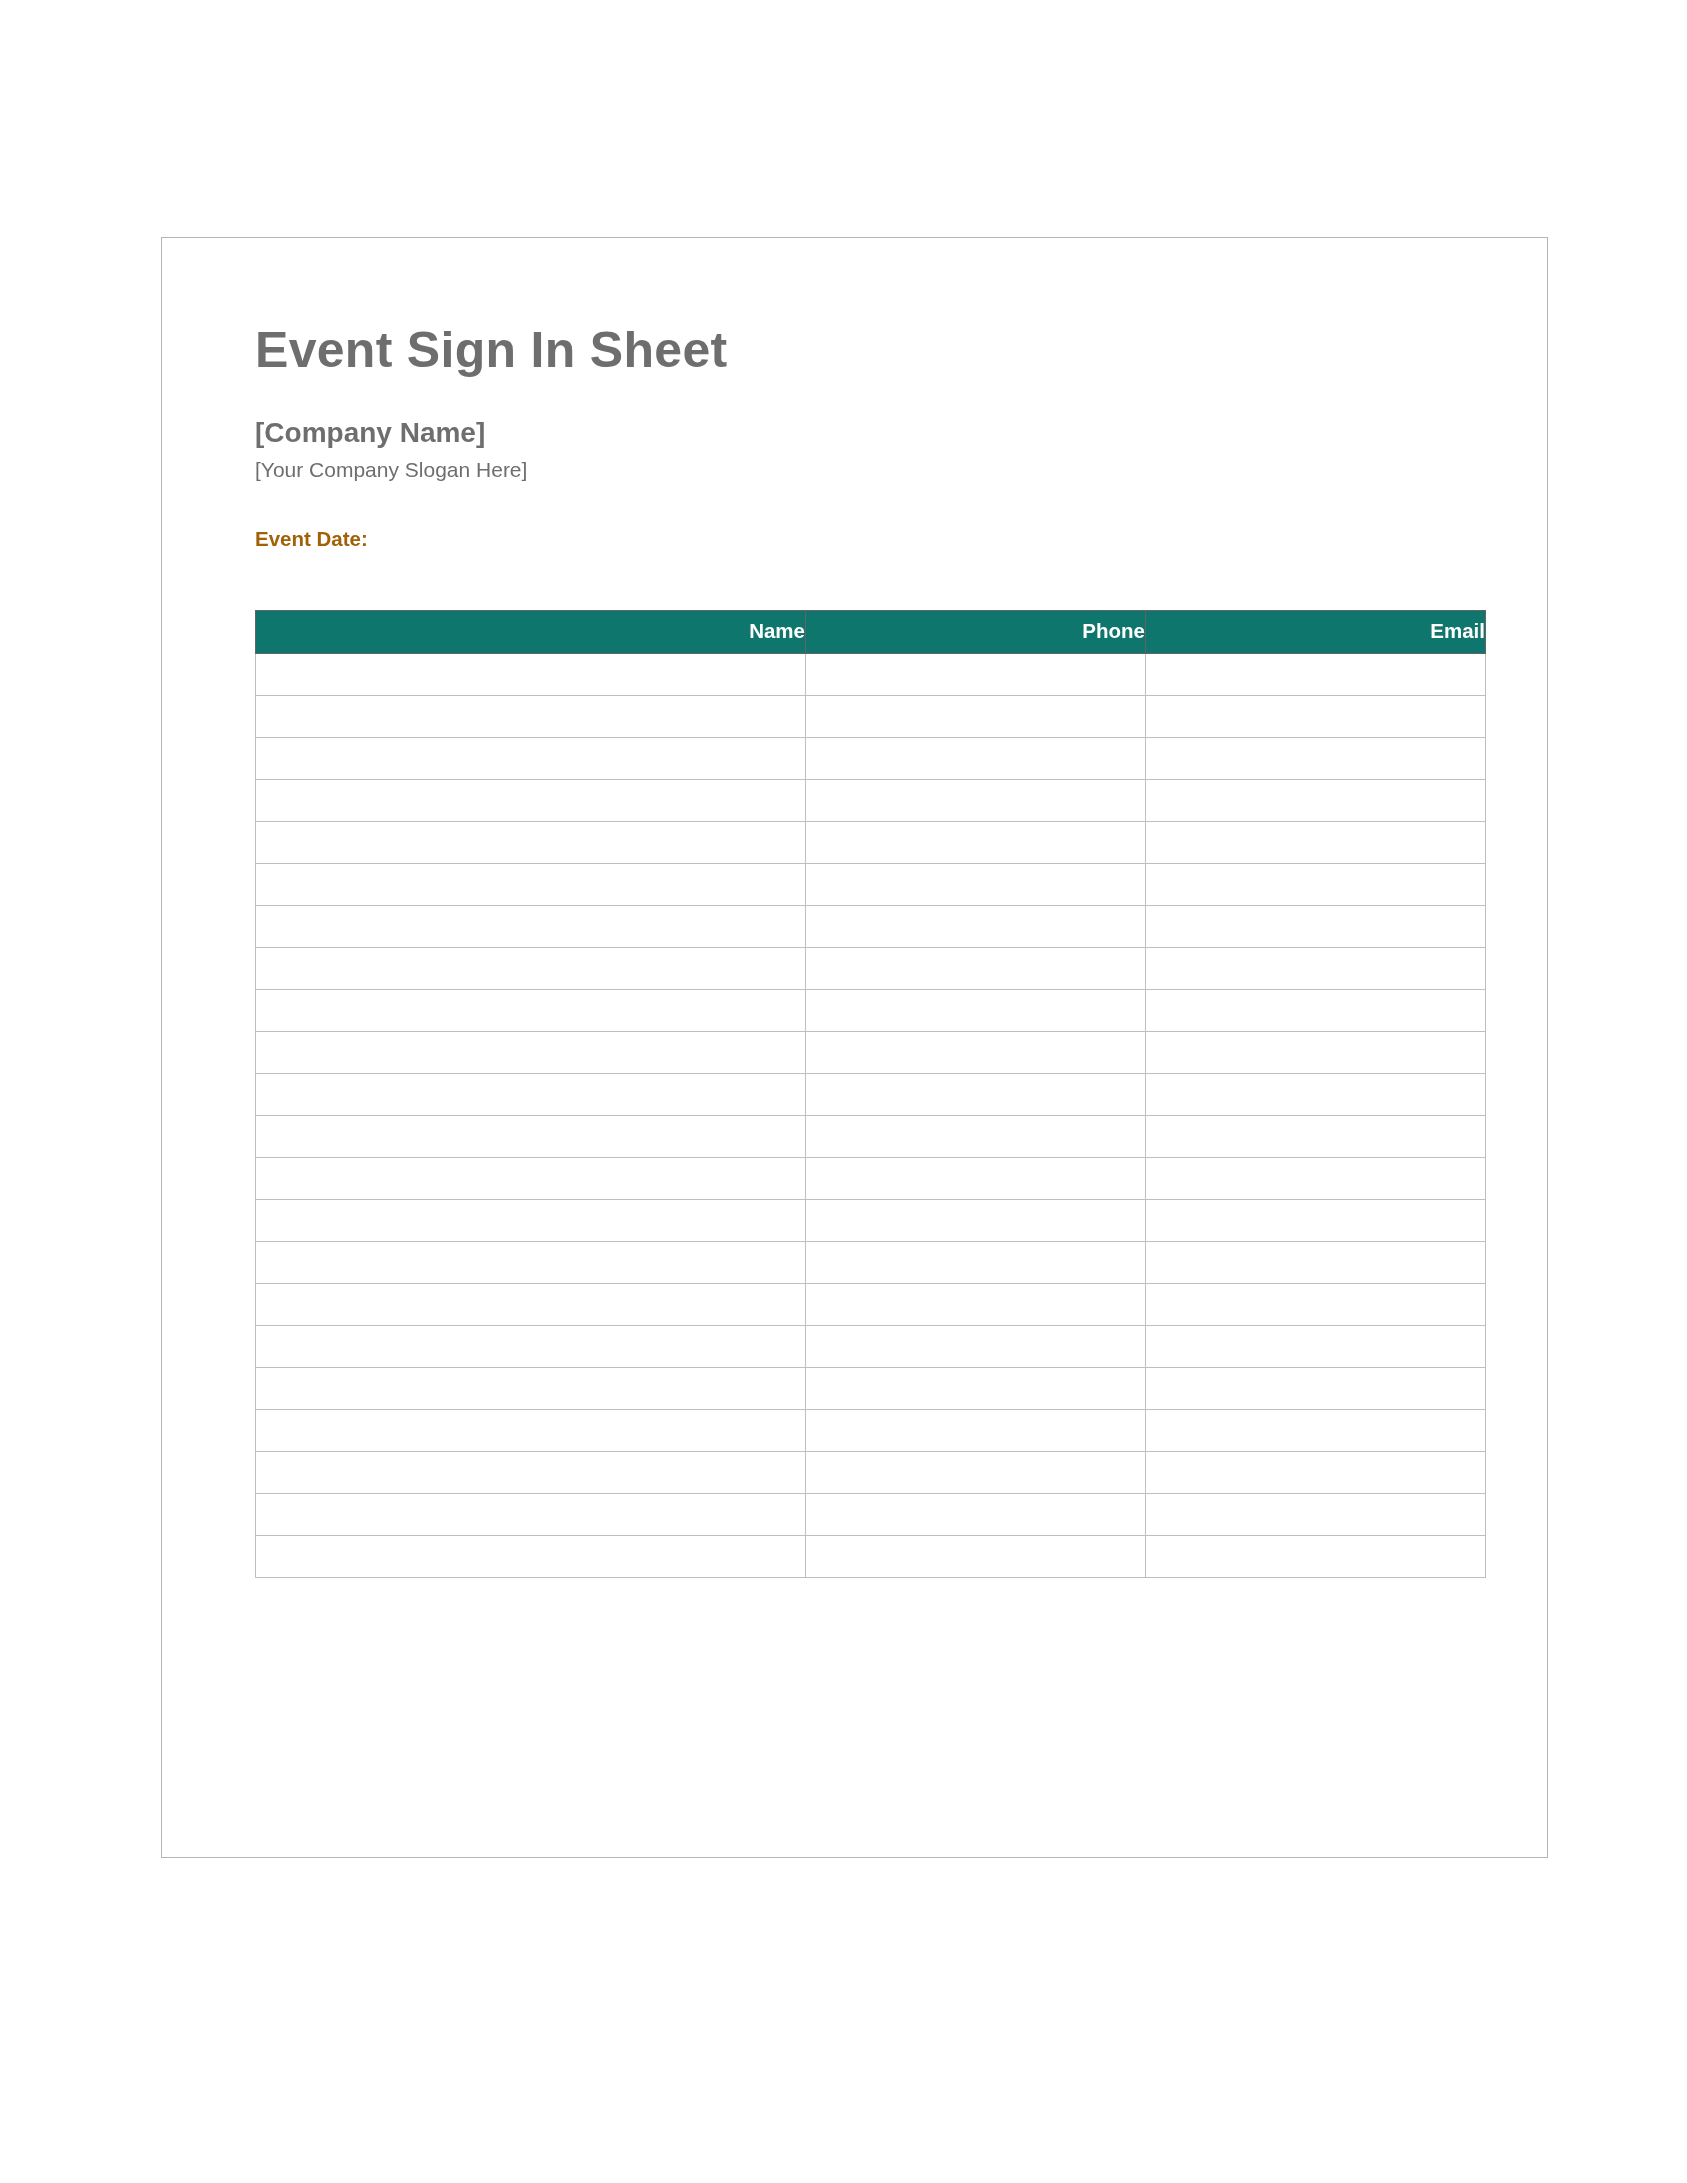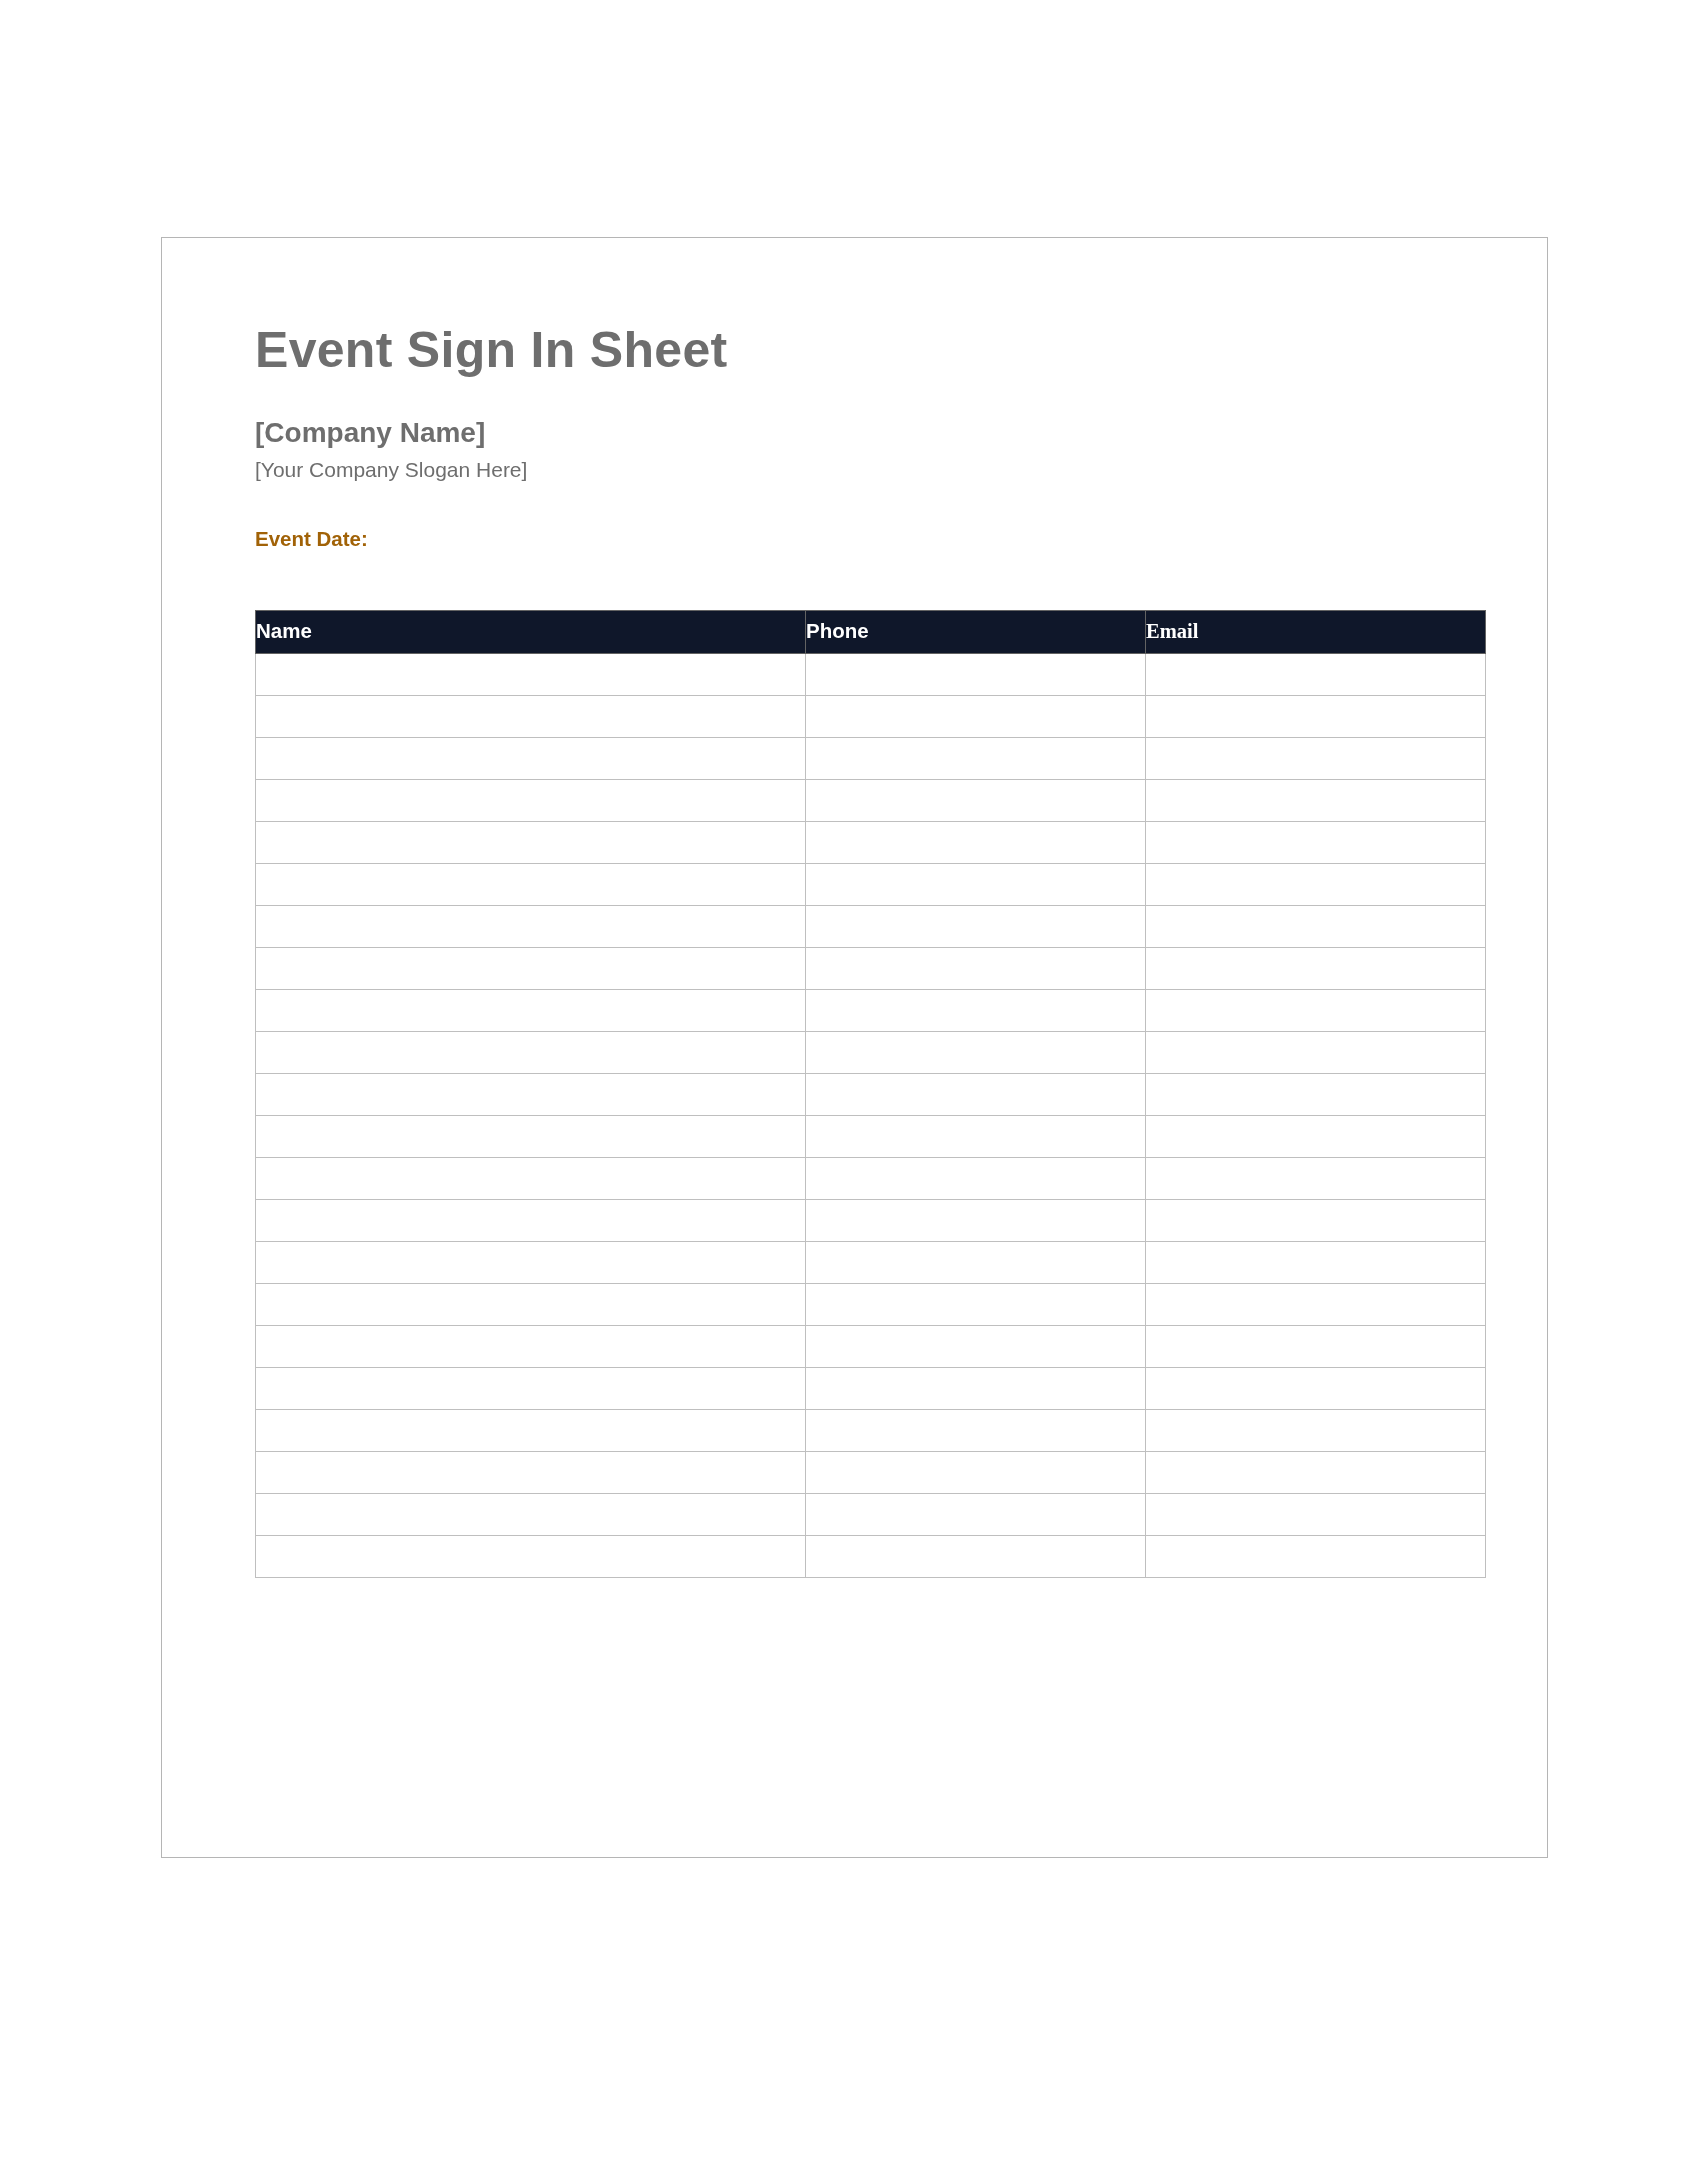--- a/index.html
+++ b/index.html
@@ -74,32 +74,32 @@
   }
 
   .signin-table {
     margin-top: 58px;
     width: 1227px;
     border-collapse: collapse;
     table-layout: fixed;
   }
 
   .signin-table th {
-    background: #0f172a;
+    background: #0f766e;
     color: #ffffff;
     font-size: 20.5px;
     font-weight: bold;
-    text-align: left;
+    text-align: right;
     padding: 8.6px 0 9.3px 0;
     border: 0.7px solid #636363;
   }
 
   .signin-table th.col-name { width: 549px; }
   .signin-table th.col-phone { width: 339px; }
-  .signin-table th.col-email { width: 339px; font-family: Liberation Serif, serif; }
+  .signin-table th.col-email { width: 339px; }
 
   .signin-table td {
     height: 41px;
     border: 0.7px solid #bfbfbf;
     background: #ffffff;
     padding: 0;
   }
 
   .signin-table tbody tr:first-child td {
     border-top: none;

